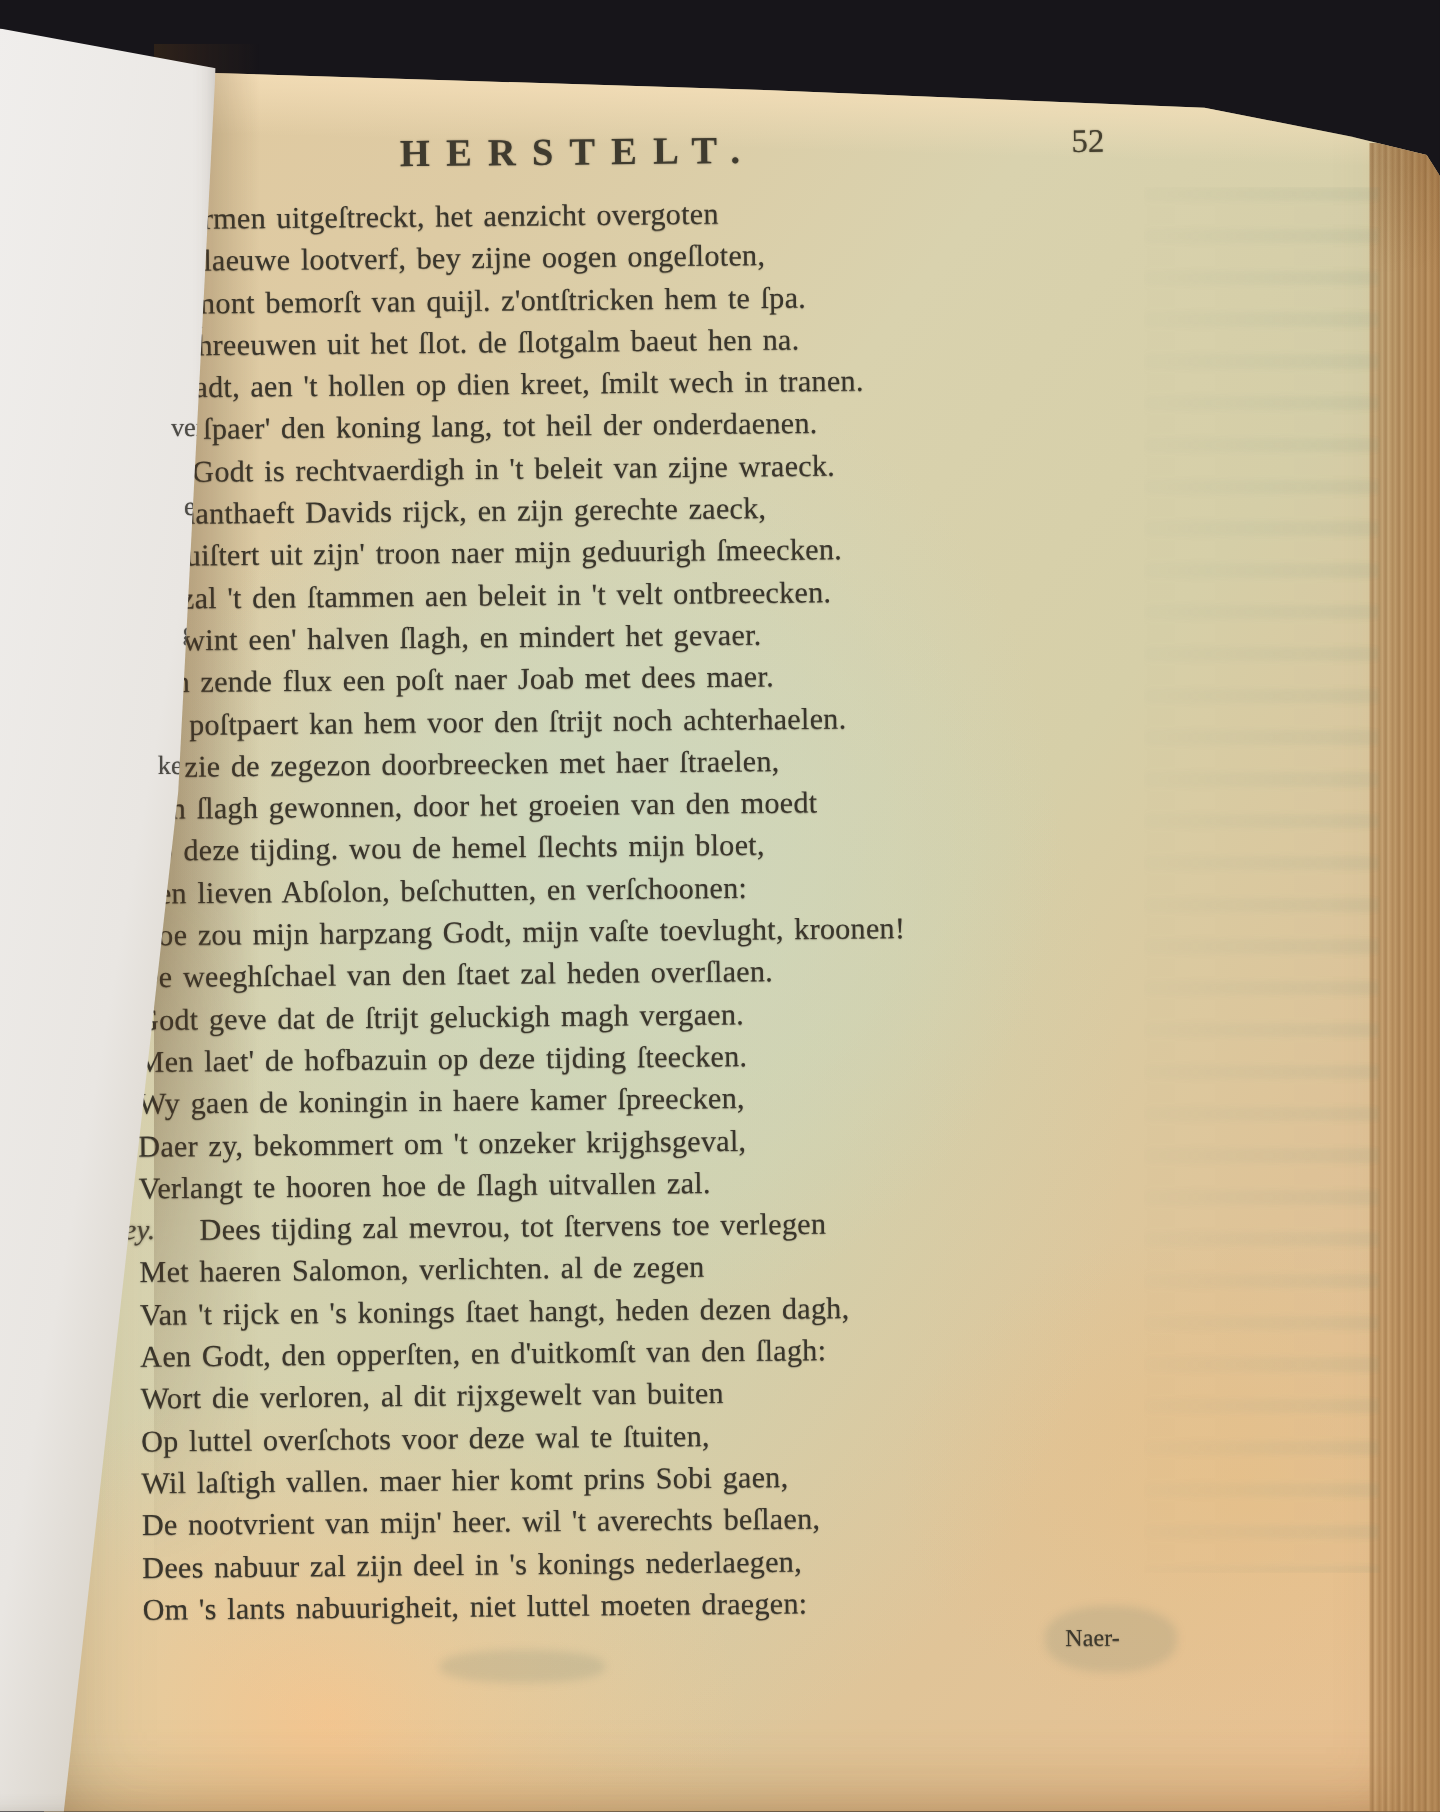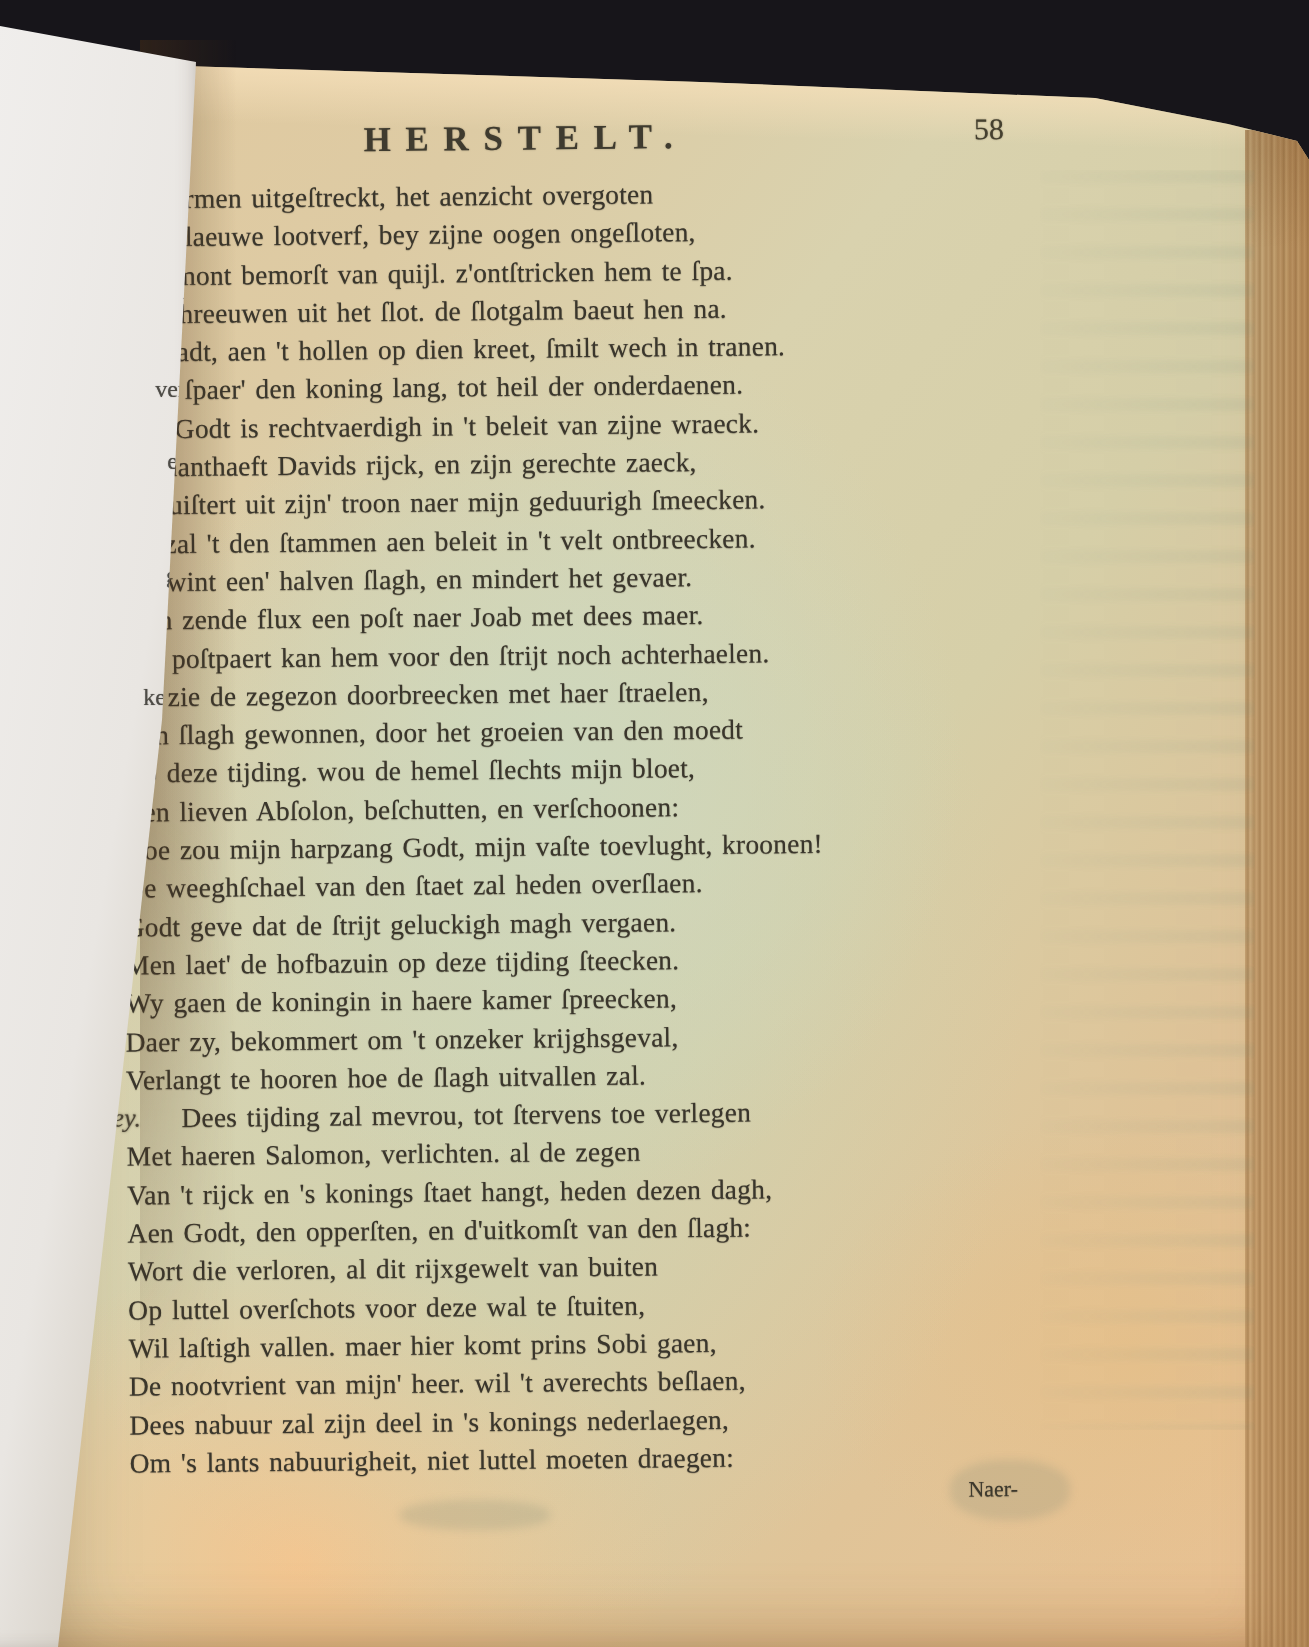--- a/index.html
+++ b/index.html
@@ -136,21 +136,21 @@
   <div class="book-page">
     <div class="top-edge-highlight"></div>
     <div class="fore-edge"></div>
     <div class="ghost-column"></div>
     <div class="ghost-smudge" style="left:400px; top:1500px; width:150px; height:30px;"></div>
     <div class="ghost-smudge" style="left:950px; top:1460px; width:120px; height:60px;"></div>
   </div>
 
   <div class="text-layer">
     <div class="running-header">HERSTELT.</div>
-    <div class="page-number">58</div>
+    <div class="page-number">52</div>
     <div class="poem" id="poem">
         <div class="poem-line"><span class="line-text">Met armen uitgeſtreckt, het aenzicht overgoten</span></div>
         <div class="poem-line"><span class="line-text">Van blaeuwe lootverf, bey zijne oogen ongeſloten,</span></div>
         <div class="poem-line"><span class="line-text">Den mont bemorſt van quijl. z'ontſtricken hem te ſpa.</span></div>
         <div class="poem-line"><span class="line-text">Zy ſchreeuwen uit het ſlot. de ſlotgalm baeut hen na.</span></div>
         <div class="poem-line"><span class="line-text">De ſtadt, aen 't hollen op dien kreet, ſmilt wech in tranen.</span></div>
         <div class="poem-line"><span class="line-text">Godt ſpaer' den koning lang, tot heil der onderdaenen.</span></div>
         <div class="poem-line with-speaker"><span class="speaker-label">Dav.</span><span class="line-text">Godt is rechtvaerdigh in 't beleit van zijne wraeck.</span></div>
         <div class="poem-line"><span class="line-text">Hy hanthaeft Davids rijck, en zijn gerechte zaeck,</span></div>
         <div class="poem-line"><span class="line-text">En luiſtert uit zijn' troon naer mijn geduurigh ſmeecken.</span></div>

